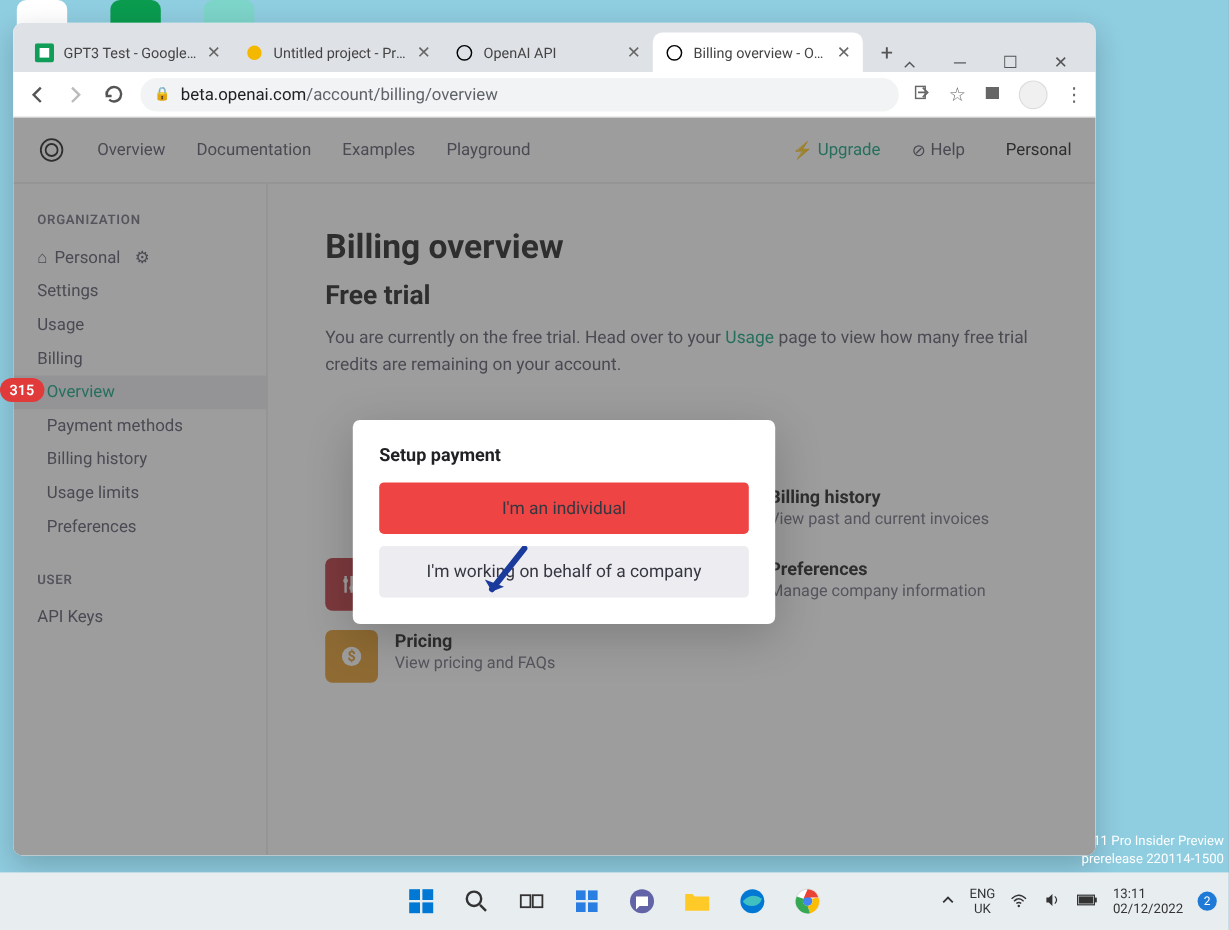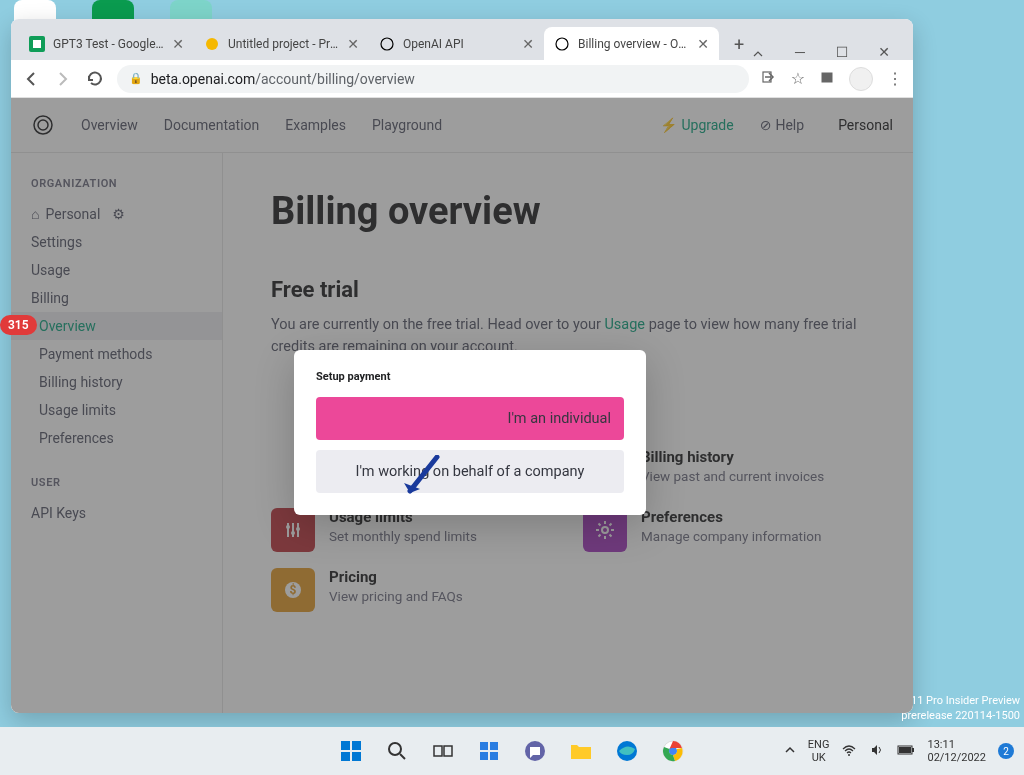--- a/index.html
+++ b/index.html
@@ -58,43 +58,43 @@
   .content-area { flex: 1; display: flex; }
   
   .sidebar { width: 212px; border-right: 1px solid #e5e5e5; padding: 24px 0; }
   .side-section-title { font-size: 11px; font-weight: 600; color: #6e6e80; letter-spacing: 0.6px; padding: 0 20px; margin-bottom: 10px; }
   .side-item { padding: 6px 20px; font-size: 14px; color: #565869; cursor: pointer; display: flex; align-items: center; gap: 6px; }
   .side-item.indent { padding-left: 28px; }
   .side-item.active { background: #ececf1; color: #10a37f; }
   .side-section { margin-bottom: 24px; }
   
   .main { flex: 1; padding: 36px 48px; }
-  .page-title { font-size: 38px; font-weight: 700; color: #202123; margin-bottom: 44px; }
+  .page-title { font-size: 28px; font-weight: 700; color: #202123; margin-bottom: 12px; }
   .section-title { font-size: 22px; font-weight: 700; color: #202123; margin-bottom: 12px; }
   .freetrial-text { font-size: 14.5px; color: #565869; line-height: 1.5; margin-bottom: 24px; }
   .freetrial-text a { color: #10a37f; text-decoration: none; }
   
   .setup-btn { display: inline-block; background: #10a37f; color: #fff; padding: 10px 16px; border-radius: 4px; font-size: 14px; cursor: pointer; margin-bottom: 30px; }
   
   .cards { display: grid; grid-template-columns: 1fr 1fr; gap: 16px 30px; }
   .card { display: flex; gap: 14px; cursor: pointer; }
   .card-icon { width: 44px; height: 44px; border-radius: 6px; display: flex; align-items: center; justify-content: center; flex-shrink: 0; }
   .ci-green { background: #10a37f; }
   .ci-red { background: #bc363e; }
   .ci-purple { background: #a238bc; }
   .ci-orange { background: #e39b2a; }
   .card-title { font-size: 15px; font-weight: 700; color: #202123; margin-bottom: 2px; }
   .card-sub { font-size: 13.5px; color: #6e6e80; }
   
   
   .modal { position: absolute; top: 252px; left: 283px; width: 352px; background: #fff; border-radius: 6px; padding: 20px 22px 22px; z-index: 20; box-shadow: 0 10px 40px rgba(0,0,0,0.2); }
-  .modal-title { font-size: 11px; font-weight: 700; color: #202123; margin-bottom: 14px; }
+  .modal-title { font-size: 15px; font-weight: 700; color: #202123; margin-bottom: 14px; }
   .modal-btn { display: block; width: 100%; padding: 13px; background: #ececf1; border: none; border-radius: 4px; font-size: 14.5px; color: #353740; cursor: pointer; margin-bottom: 10px; text-align: center; }
   .modal-btn:last-child { margin-bottom: 0; }
-  .modal-btn.hover { background: #ec4899; text-align: right; }
+  .modal-btn.hover { background: #ef4444; }
   
   
   .arrow-anno { position: absolute; top: 357px; left: 391px; z-index: 25; pointer-events: none; }
   
   
   .red-badge { position: absolute; top: 315px; left: 0; background: #e13a3a; color: #fff; font-size: 12px; font-weight: 600; padding: 3px 8px; border-radius: 10px; z-index: 30; }
   
   
   .taskbar { position: absolute; bottom: 0; left: 0; right: 0; height: 48px; background: #e8edf0; display: flex; align-items: center; justify-content: center; }
   .task-center { display: flex; gap: 6px; align-items: center; }

